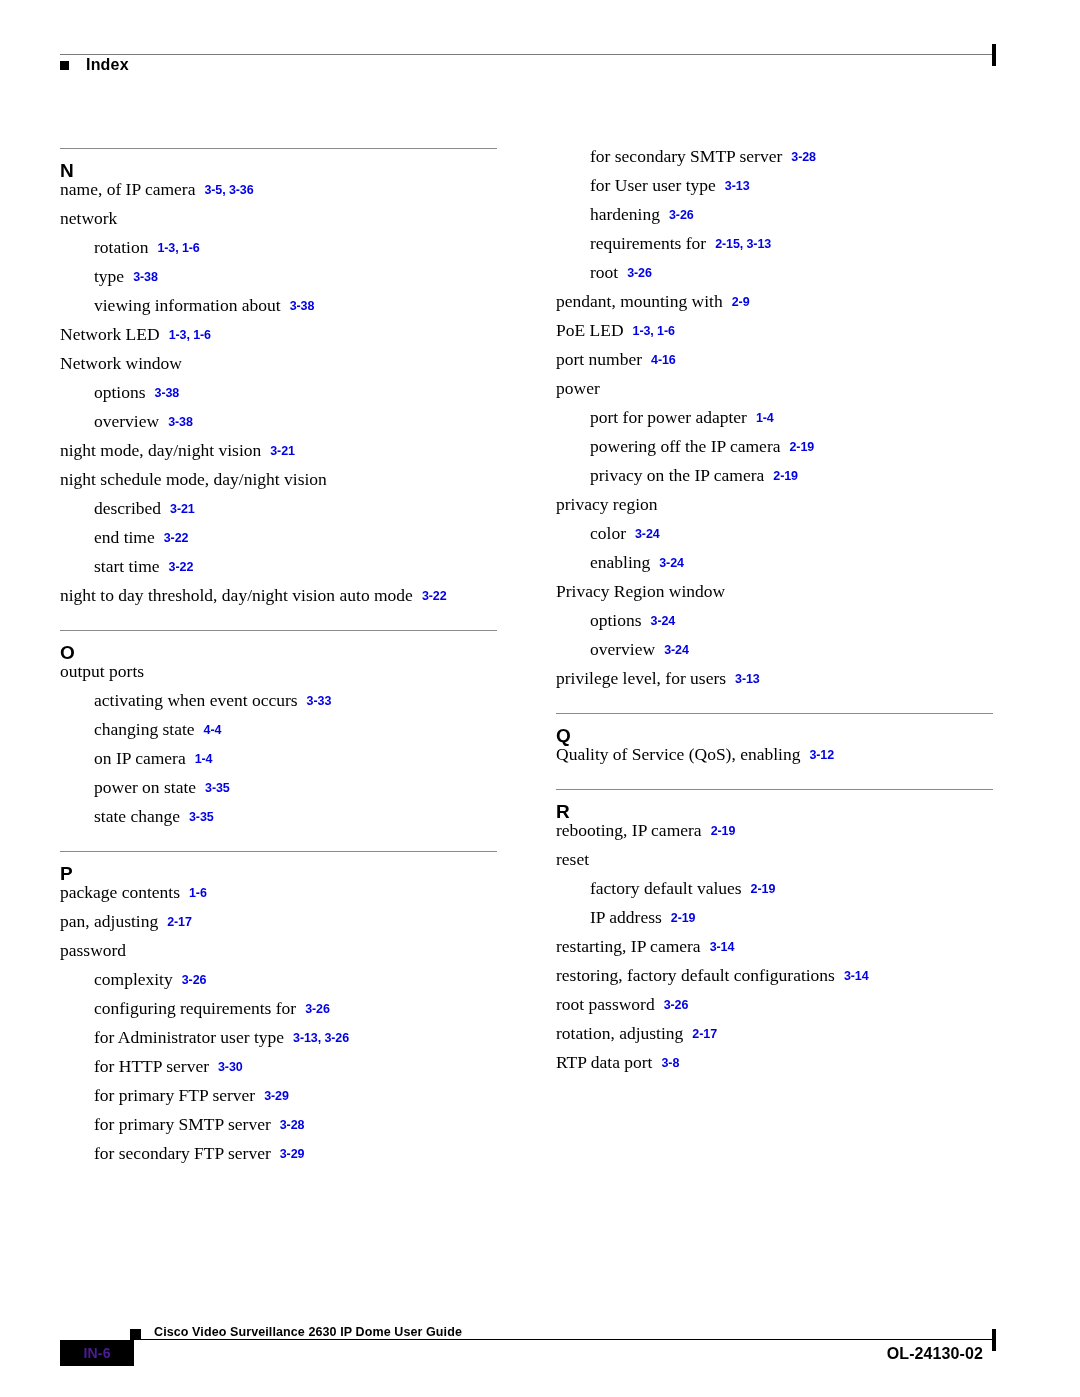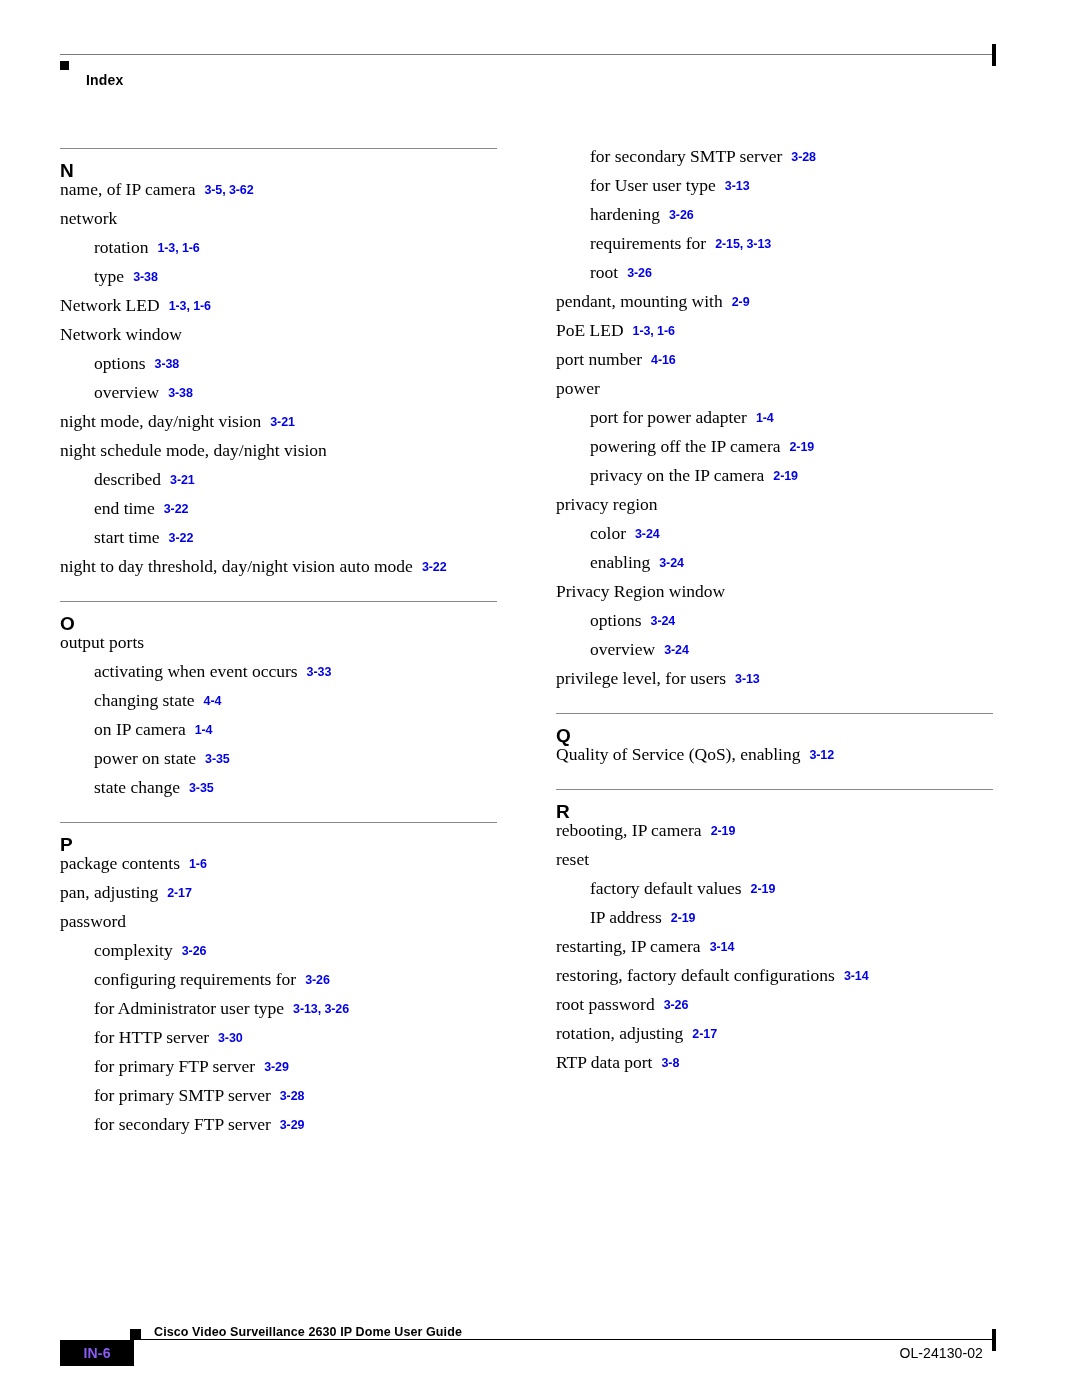--- a/index.html
+++ b/index.html
@@ -44,24 +44,24 @@
     position: absolute;
     left: 0px;
     top: 17px;
     width: 9px;
     height: 9px;
     background: #000000;
   }
   .header-title {
     position: absolute;
     left: 26px;
-    top: 28px;
-    font-family: "Liberation Sans", sans-serif;
-    font-weight: bold;
-    font-size: 14px;
+    top: 12px;
+    font-family: "Liberation Sans", sans-serif;
+    font-weight: bold;
+    font-size: 16px;
     letter-spacing: 0.2px;
     color: #000000;
   }
 
   
   .col {
     position: absolute;
     top: 148px;
     width: 437px;
   }
@@ -164,30 +164,30 @@
     position: absolute;
     left: 0px;
     top: 28px;
     width: 74px;
     height: 26px;
     line-height: 26px;
     text-align: center;
     font-family: "Liberation Sans", sans-serif;
     font-weight: bold;
     font-size: 14px;
-    color: #8b5cf6;
+    color: #4c1d95;
     letter-spacing: 0.2px;
   }
   .footer-docid {
     position: absolute;
     right: 12px;
     top: 33px;
     font-family: "Liberation Sans", sans-serif;
-    font-weight: normal;
-    font-size: 14px;
+    font-weight: bold;
+    font-size: 16px;
     color: #000000;
     letter-spacing: 0.1px;
   }
 </style>
 </head>
 <body>
 
 <div class="page">
 
   <div class="header">
@@ -195,24 +195,25 @@
     <div class="header-tick"></div>
     <div class="header-bullet"></div>
     <div class="header-title">Index</div>
   </div>
 
   <div class="col col-left" id="col-0">
       <div class="section">
         <div class="section-rule"></div>
         <div class="section-letter">N</div>
         <div class="section-body">
-          <div class="entry lvl0"><span class="term">name, of IP camera</span><span class="ref">3-5, 3-62</span></div>
+          <div class="entry lvl0"><span class="term">name, of IP camera</span><span class="ref">3-5, 3-36</span></div>
           <div class="entry lvl0"><span class="term">network</span></div>
           <div class="entry lvl1"><span class="term">rotation</span><span class="ref">1-3, 1-6</span></div>
           <div class="entry lvl1"><span class="term">type</span><span class="ref">3-38</span></div>
+          <div class="entry lvl1"><span class="term">viewing information about</span><span class="ref">3-38</span></div>
           <div class="entry lvl0"><span class="term">Network LED</span><span class="ref">1-3, 1-6</span></div>
           <div class="entry lvl0"><span class="term">Network window</span></div>
           <div class="entry lvl1"><span class="term">options</span><span class="ref">3-38</span></div>
           <div class="entry lvl1"><span class="term">overview</span><span class="ref">3-38</span></div>
           <div class="entry lvl0"><span class="term">night mode, day/night vision</span><span class="ref">3-21</span></div>
           <div class="entry lvl0"><span class="term">night schedule mode, day/night vision</span></div>
           <div class="entry lvl1"><span class="term">described</span><span class="ref">3-21</span></div>
           <div class="entry lvl1"><span class="term">end time</span><span class="ref">3-22</span></div>
           <div class="entry lvl1"><span class="term">start time</span><span class="ref">3-22</span></div>
           <div class="entry lvl0"><span class="term">night to day threshold, day/night vision auto mode</span><span class="ref">3-22</span></div>

